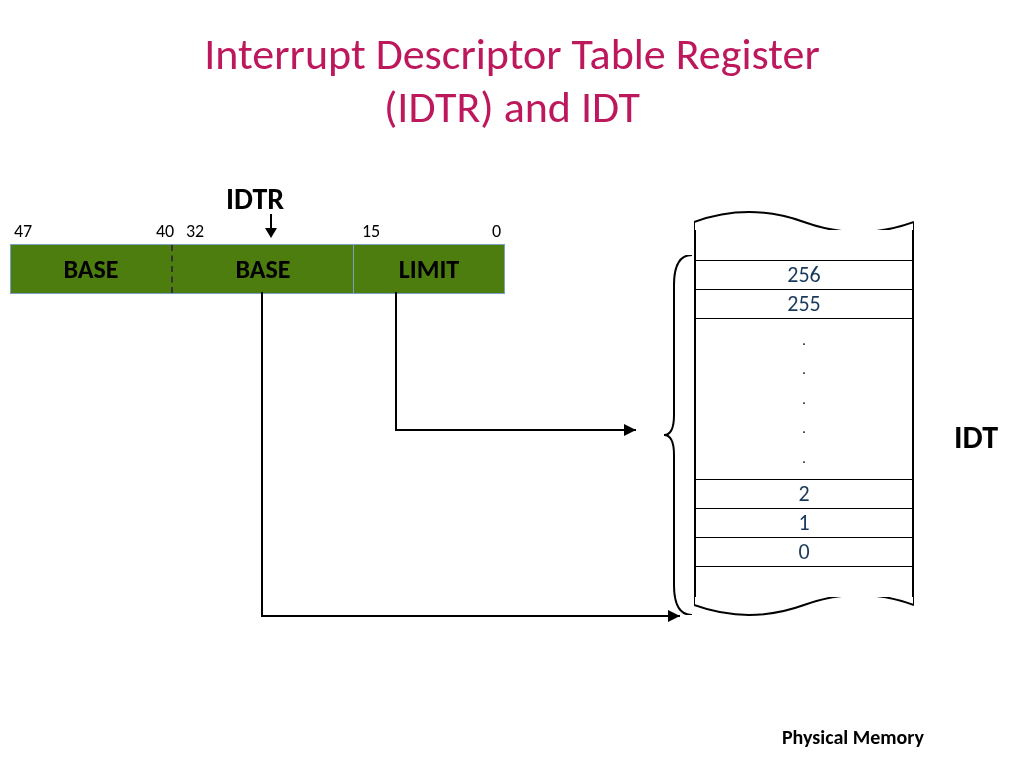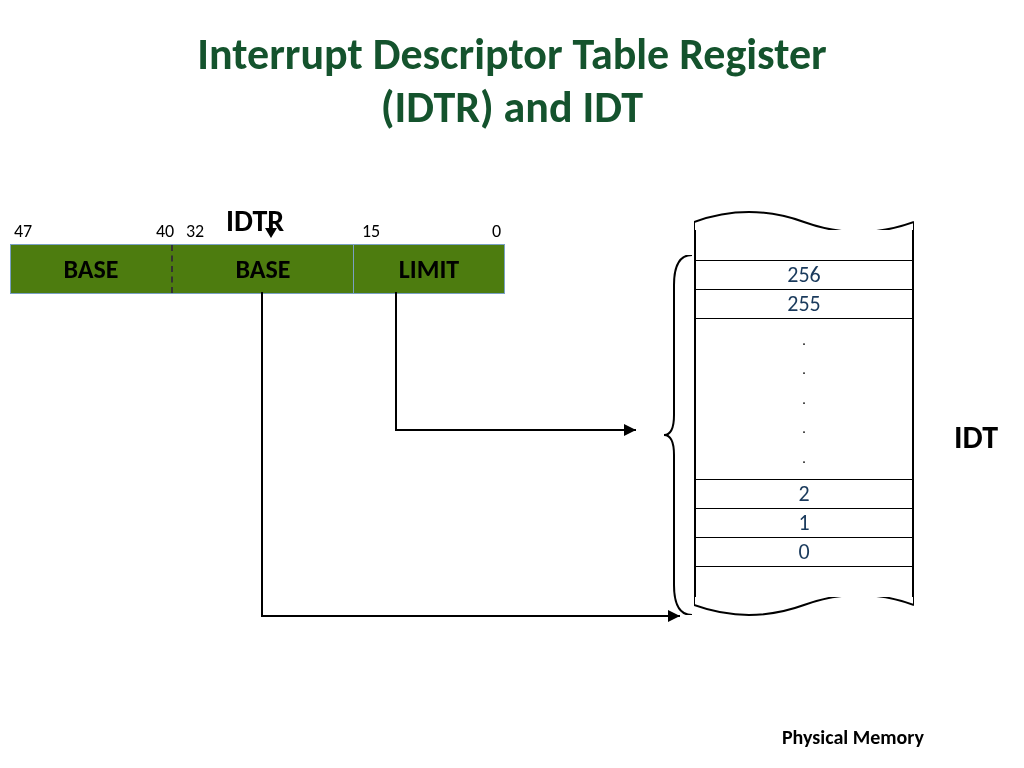--- a/index.html
+++ b/index.html
@@ -7,42 +7,41 @@
     padding: 0;
     width: 1024px;
     height: 768px;
     background: #fff;
     font-family: Calibri, Arial, sans-serif;
     position: relative;
     overflow: hidden;
   }
   .title {
     text-align: center;
-    color: #14532d;
+    color: #be185d;
     font-size: 44px;
-    font-weight: 700;
+    font-weight: 400;
     margin-top: 28px;
     line-height: 1.2;
   }
   .diagram {
     position: absolute;
     top: 180px;
     left: 0;
     width: 1024px;
     height: 560px;
   }
   
   .idtr-label {
     position: absolute;
     left: 226px;
     top: 0px;
     font-size: 30px;
     font-weight: bold;
     color: #000;
-    margin-top: 22px;
   }
   .idtr-arrow {
     position: absolute;
     left: 270px;
     top: 34px;
     width: 2px;
     height: 22px;
     background: #000;
   }
   .idtr-arrow::after {

